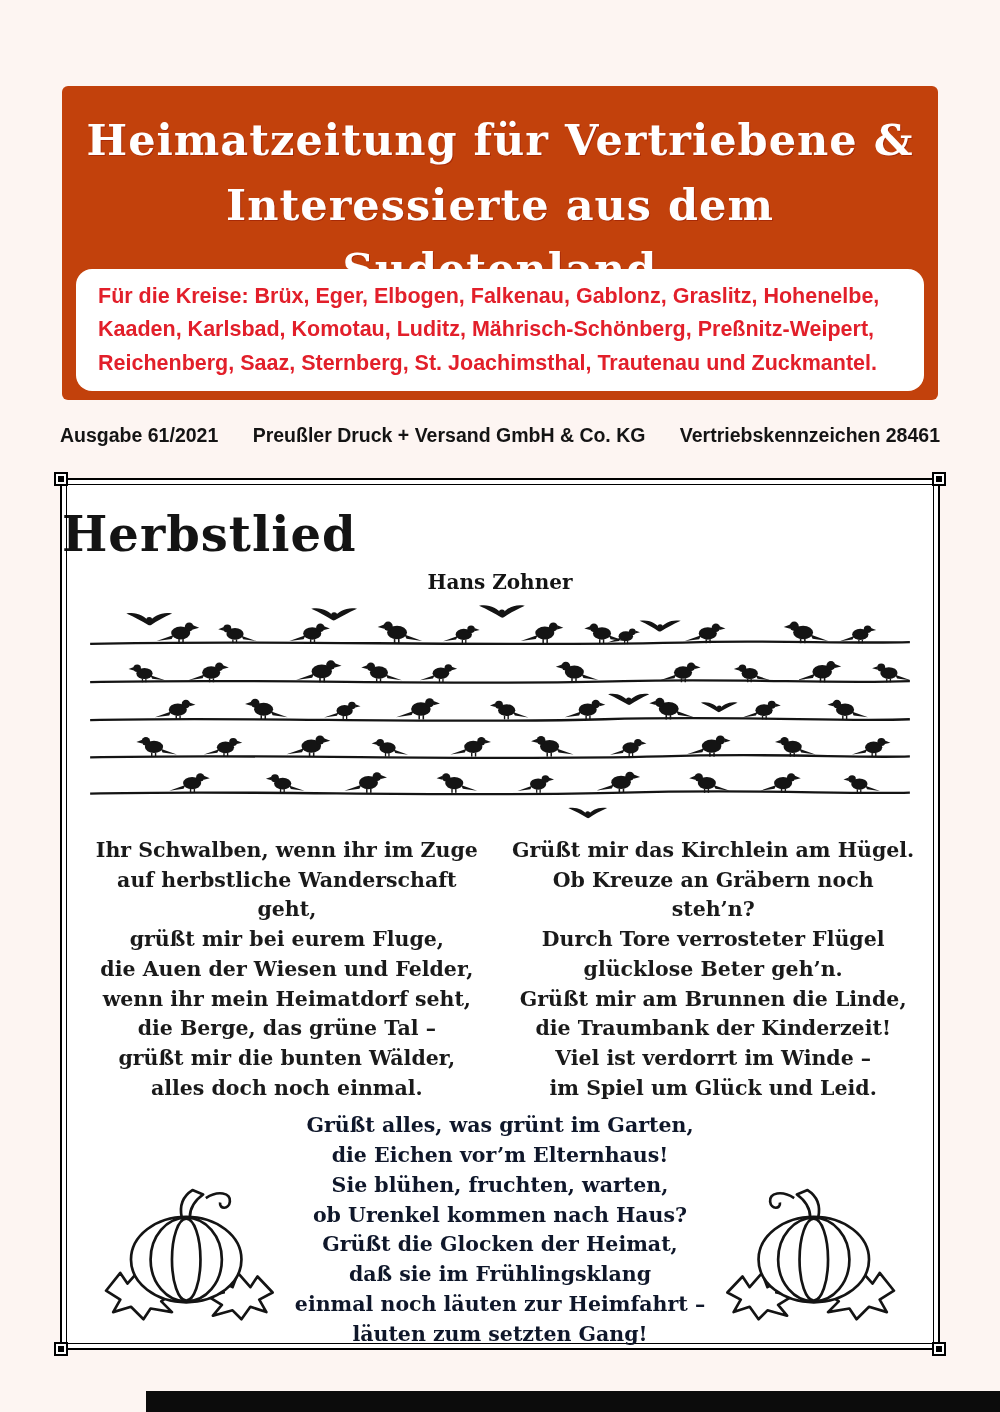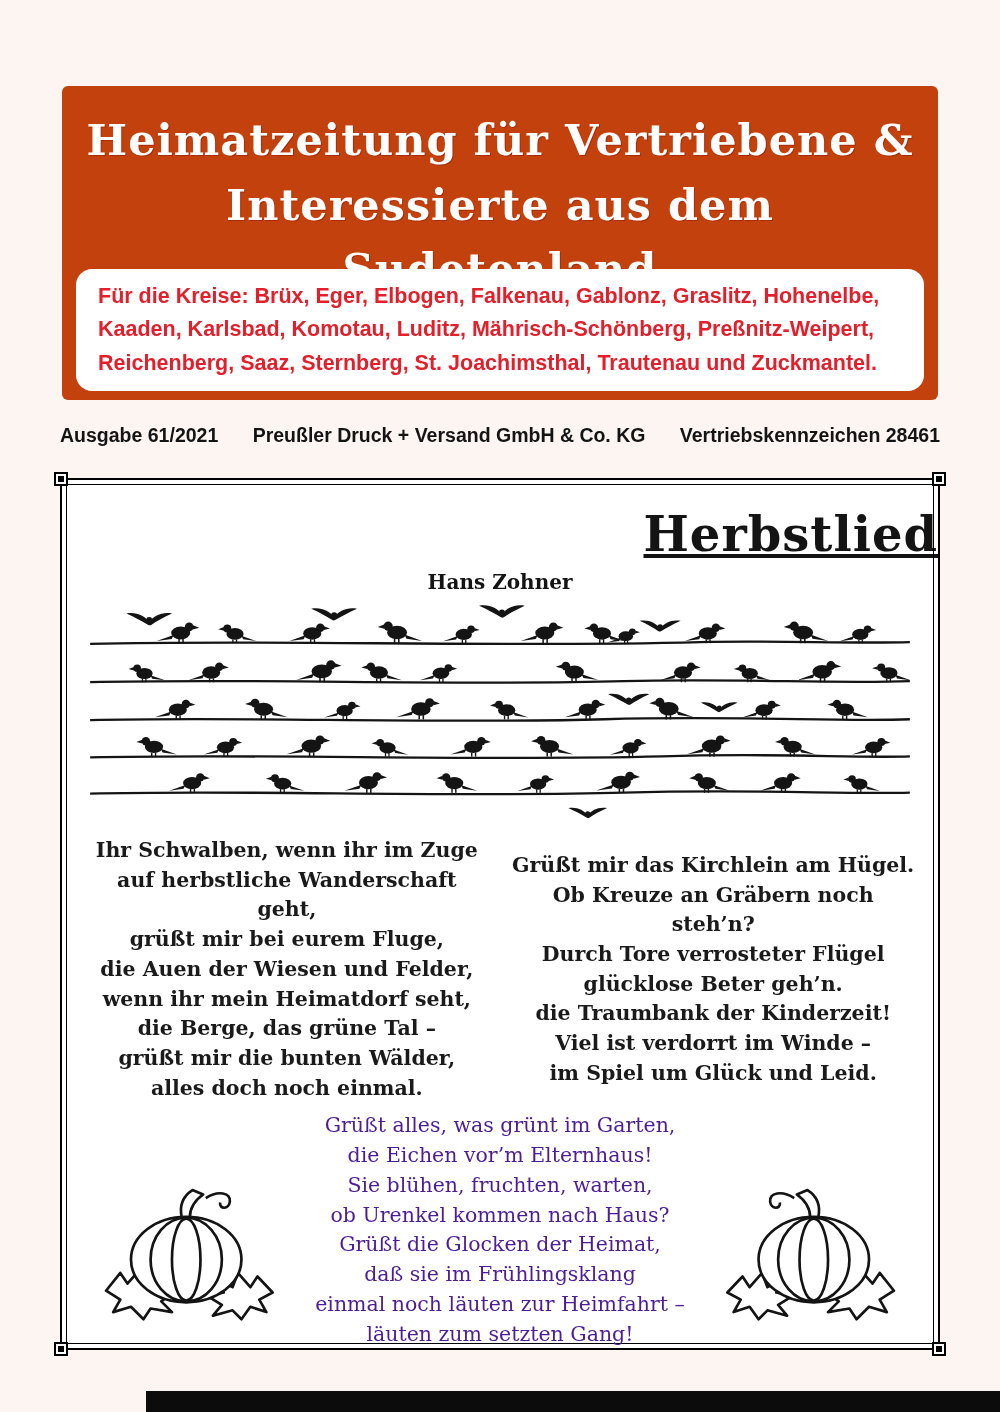--- a/index.html
+++ b/index.html
@@ -47,41 +47,40 @@
   .corner{
     position:absolute;width:14px;height:14px;background:#fff;
     border:2px solid #000;box-sizing:border-box;
   }
   .corner::before{content:"";position:absolute;inset:2px;background:#000;}
   .corner.c-tl{top:-8px;left:-8px}
   .corner.c-tr{top:-8px;right:-8px}
   .corner.c-bl{bottom:-8px;left:-8px}
   .corner.c-br{bottom:-8px;right:-8px}
   .poem-title{
-    margin:26px 0 8px 0;text-align:right;
+    margin:26px 0 8px 0;text-align:left;
     font-family:"DejaVu Serif",serif;font-weight:bold;font-size:48px;
     letter-spacing:1px;
-    text-decoration:underline;
   }
   .poem-author{
     text-align:center;font-family:"DejaVu Serif",serif;font-weight:bold;
     font-size:20px;margin-top:2px;
   }
   .birds-svg{display:block;margin:8px auto 0 auto;width:820px;height:224px;}
   .stanzas{
     display:flex;justify-content:space-evenly;margin-top:10px;align-items:center;
   }
   .stanza{
     text-align:center;font-family:"DejaVu Serif",serif;font-weight:bold;
     font-size:20.5px;line-height:1.45;color:#1a1a1a;width:46%;
   }
   .bottom-stanza{
     margin:8px auto 0 auto;width:470px;text-align:center;
-    font-family:"DejaVu Serif",serif;font-weight:normal;
-    font-size:20.5px;line-height:1.45;color:#4c1d95;position:relative;z-index:2;
+    font-family:"DejaVu Serif",serif;font-weight:bold;
+    font-size:20.5px;line-height:1.45;color:#0f172a;position:relative;z-index:2;
   }
   .pumpkin-left{position:absolute;left:28px;bottom:26px;width:196px;}
   .pumpkin-right{position:absolute;right:28px;bottom:26px;width:196px;transform:scaleX(-1);}
   .pumpkin-left svg,.pumpkin-right svg{width:100%;height:auto;display:block;}
   
   .scan-bar{
     position:absolute;left:146px;right:0;bottom:0;height:21px;background:#0c0c0c;
   }
 </style>
 </head>
@@ -207,20 +206,21 @@
         <div>wenn ihr mein Heimatdorf seht,</div>
         <div>die Berge, das grüne Tal –</div>
         <div>grüßt mir die bunten Wälder,</div>
         <div>alles doch noch einmal.</div>
       </div>
       <div class="stanza">
         <div>Grüßt mir das Kirchlein am Hügel.</div>
         <div>Ob Kreuze an Gräbern noch steh’n?</div>
         <div>Durch Tore verrosteter Flügel</div>
         <div>glücklose Beter geh’n.</div>
+        <div>Grüßt mir am Brunnen die Linde,</div>
         <div>die Traumbank der Kinderzeit!</div>
         <div>Viel ist verdorrt im Winde –</div>
         <div>im Spiel um Glück und Leid.</div>
       </div>
     </div>
 
     <div class="bottom-stanza">
       <div>Grüßt alles, was grünt im Garten,</div>
       <div>die Eichen vor’m Elternhaus!</div>
       <div>Sie blühen, fruchten, warten,</div>

